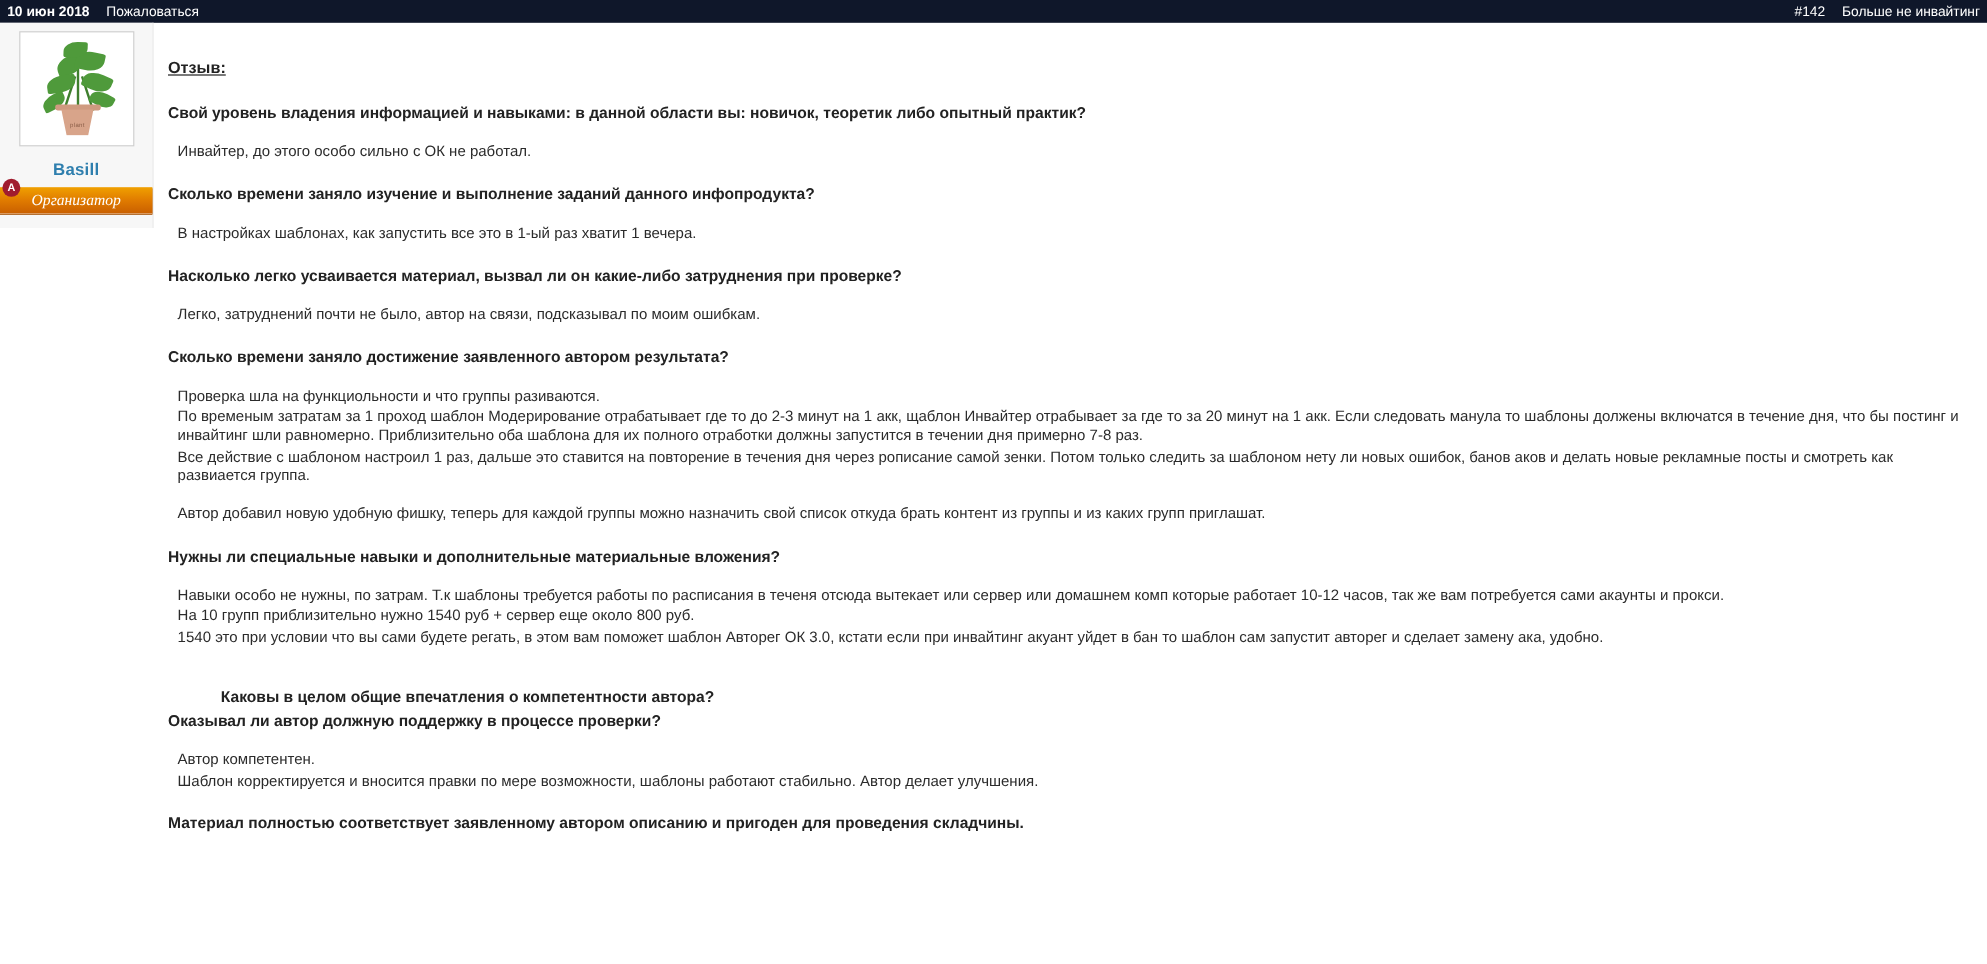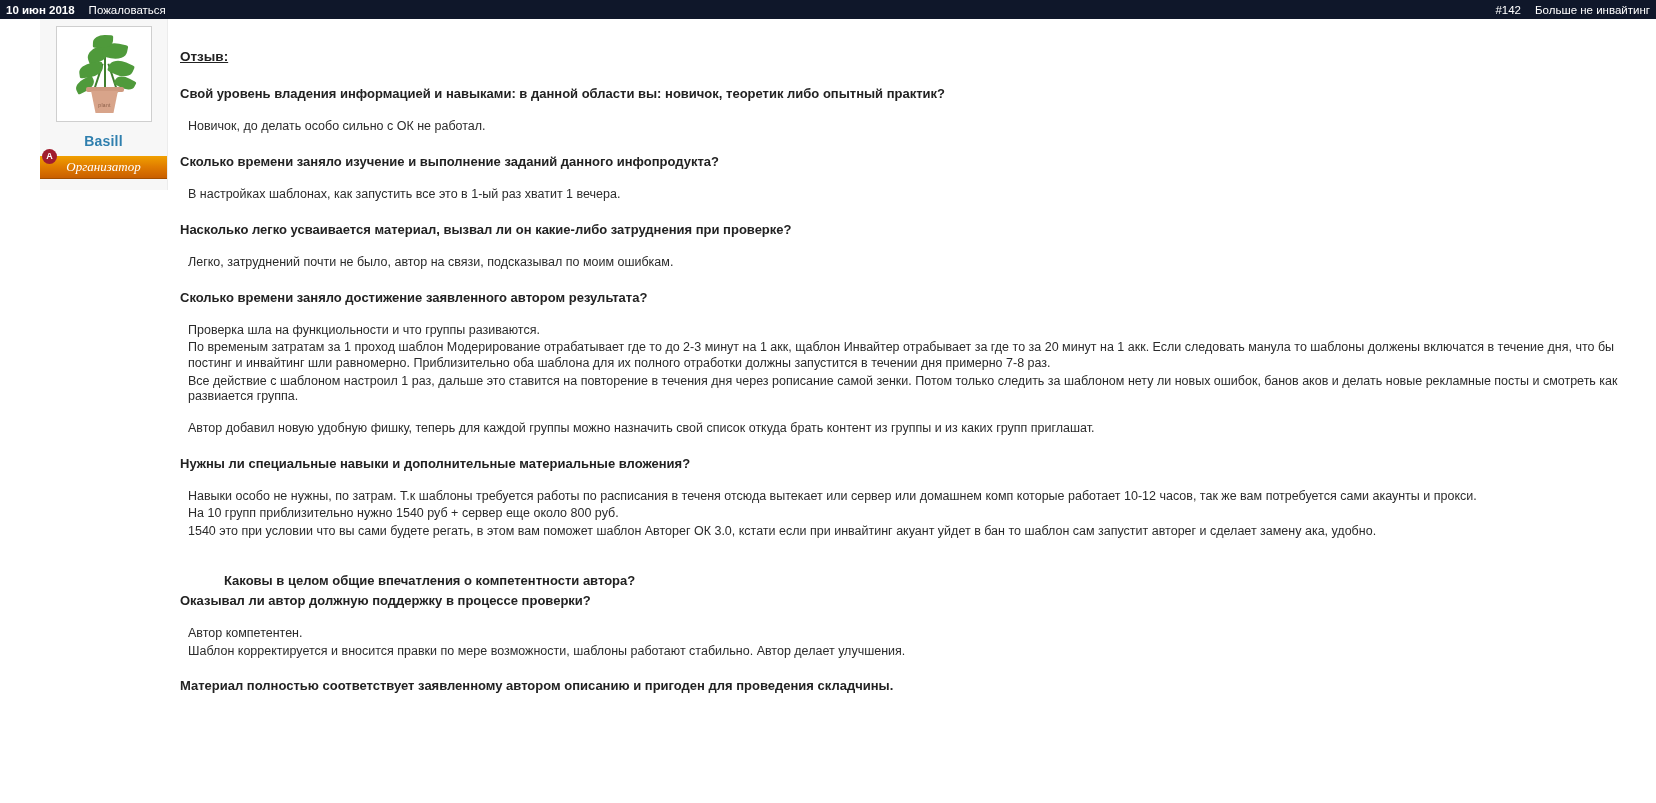--- a/index.html
+++ b/index.html
@@ -56,21 +56,20 @@
   }
 
   .sidebar {
     width: 128px;
     min-width: 128px;
     background: #f7f7f7;
     padding: 7px 0 10px 0;
     box-sizing: border-box;
     text-align: center;
     border-right: 1px solid #ececec;
-    margin-left: 40px;
   }
   .avatar {
     width: 96px;
     height: 96px;
     margin: 0 auto;
     border: 1px solid #cfcfcf;
     background: #ffffff;
     position: relative;
     overflow: hidden;
     box-sizing: border-box;
@@ -222,21 +221,21 @@
       <span class="rank-badge">Организатор</span>
     </div>
   </div>
 
   <div class="content">
 
     <div class="review-title">Отзыв:</div>
 
     <div class="q">Свой уровень владения информацией и навыками: в данной области вы: новичок, теоретик либо опытный практик?</div>
     <div class="a">
-      <p>Новичок, до делать особо сильно с ОК не работал.</p>
+      <p>Инвайтер, до этого особо сильно с ОК не работал.</p>
     </div>
 
 
     <div class="q">Сколько времени заняло изучение и выполнение заданий данного инфопродукта?</div>
     <div class="a">
       <p>В настройках шаблонах, как запустить все это в 1-ый раз хватит 1 вечера.</p>
     </div>
 
     <div class="q">Насколько легко усваивается материал, вызвал ли он какие-либо затруднения при проверке?</div>
     <div class="a">

